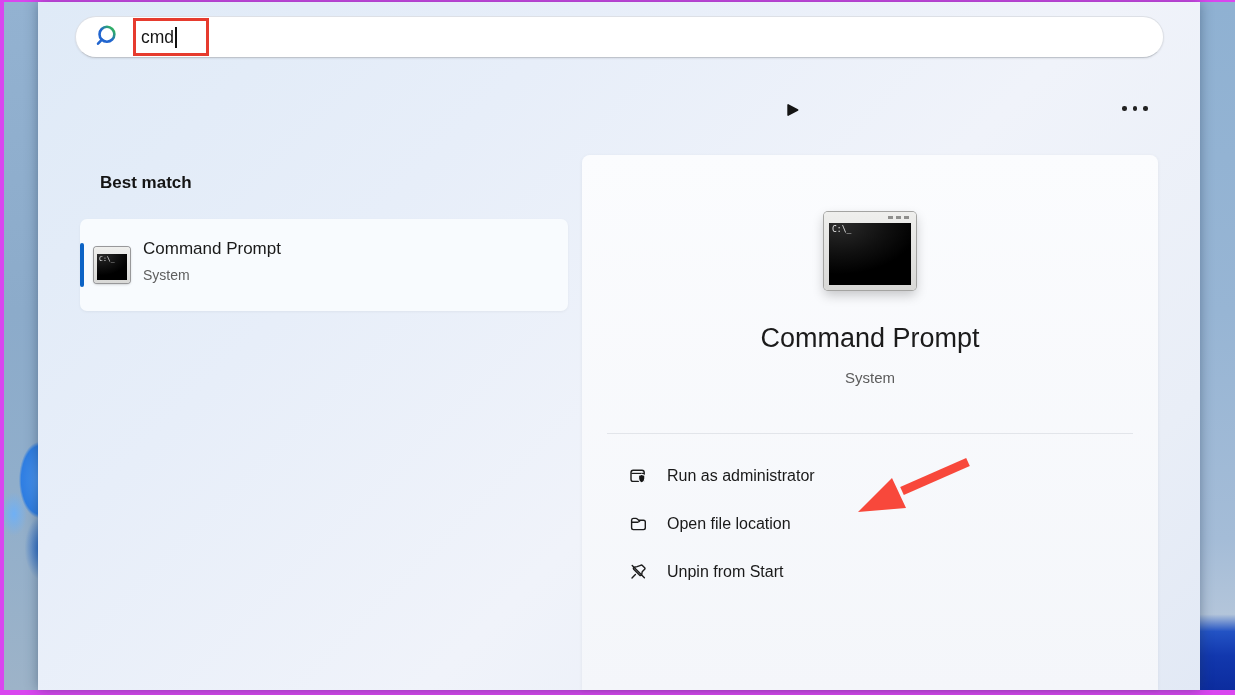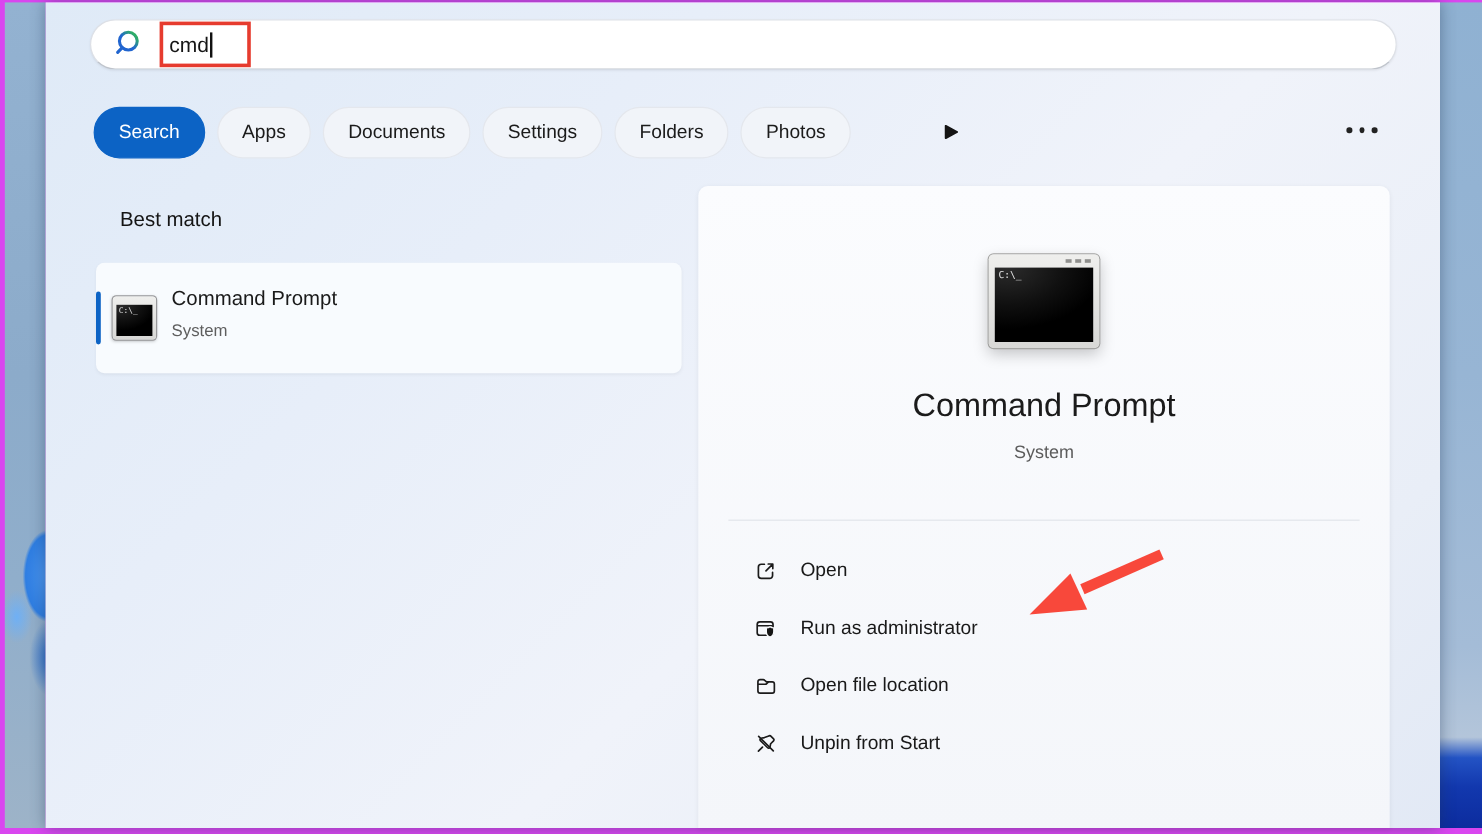--- a/index.html
+++ b/index.html
@@ -36,21 +36,21 @@
   .tabs{position:absolute;left:78px;top:89px;display:flex;gap:10px;align-items:center;}
   .pill{height:43px;padding:0 20px;border-radius:21.5px;font-size:16px;display:flex;align-items:center;
     background:#f1f4f9;border:1px solid #e4e7ed;color:#1b1b1b;cursor:pointer;
     font-family:"Liberation Sans",sans-serif;}
   .pill.active{background:#0c63c5;border-color:#0c63c5;color:#fff;}
   .more-filters{position:absolute;left:785px;top:102px;width:16px;height:16px;cursor:pointer;}
   .more-options{position:absolute;left:1122px;top:106px;display:flex;gap:6px;cursor:pointer;}
   .more-options i{width:4.5px;height:4.5px;border-radius:50%;background:#222;}
 
   
-  .section-title{position:absolute;left:100px;top:173px;font-size:17px;font-weight:400;color:#141414;}
+  .section-title{position:absolute;left:100px;top:173px;font-size:17px;font-weight:700;color:#141414;}
   .result-card{position:absolute;left:80px;top:219px;width:488px;height:92px;border-radius:7px;
     background:#f8fbfe;box-shadow:0 1px 3px rgba(0,0,0,.05);cursor:pointer;}
   .accent{position:absolute;left:0;top:24px;width:4px;height:44px;border-radius:2px;background:#0c63c5;}
   .r-title{position:absolute;left:63px;top:20px;font-size:17px;color:#1a1a1a;}
   .r-sub{position:absolute;left:63px;top:48px;font-size:14px;color:#5e5e5e;}
 
   
   .cmdicon{position:absolute;}
   .cmdicon .fr{position:absolute;inset:0;border-radius:3px;
     background:linear-gradient(#efefed,#d8d8d6);box-shadow:0 0 0 1px #98989a,0 1px 3px rgba(0,0,0,.3);}
@@ -98,28 +98,20 @@
     </linearGradient>
       </defs>
     <circle cx="11.5" cy="10" r="6.6" fill="none" stroke="url(#sg)" stroke-width="2.3"></circle>
     <line x1="7" y1="14.8" x2="3.6" y2="18.4" stroke="#2165cf" stroke-width="2.3" stroke-linecap="round"></line>
   </svg>
   <div class="redbox">
     <span class="query">cmd</span>
       <span class="caret"></span>
   </div>
 
-  <div class="tabs">
-    <button class="pill active">Search</button>
-    <button class="pill">Apps</button>
-    <button class="pill">Documents</button>
-    <button class="pill">Settings</button>
-    <button class="pill">Folders</button>
-    <button class="pill">Photos</button>
-  </div>
   <svg class="more-filters" viewBox="0 0 16 16">
     <path d="M3.5 2.2 L13 7.3 a0.8 0.8 0 0 1 0 1.4 L3.5 13.8 a0.8 0.8 0 0 1 -1.2-.7 V2.9 a0.8 0.8 0 0 1 1.2-.7 Z" fill="#141414"></path>
   </svg>
   <div class="more-options">
       <i></i>
       <i></i>
       <i></i>
     </div>
 
   <div class="section-title">Best match</div>
@@ -148,27 +140,20 @@
           <div class="ct">C:\_</div>
         </div>
     </div>
     <div class="p-title">Command Prompt</div>
     <div class="p-sub">System</div>
     <div class="divider"></div>
 
     <ul class="actions">
       <li class="action">
         <svg class="ic" viewBox="0 0 20 20">
-          <path d="M9 4.2 H6.4 A2.4 2.4 0 0 0 4 6.6 v7 A2.4 2.4 0 0 0 6.4 16 h7 a2.4 2.4 0 0 0 2.4-2.4 V11" fill="none" stroke="#1b1b1b" stroke-width="1.4" stroke-linecap="round"></path>
-          <path d="M12.2 4 h3.8 v3.8 M15.7 4.3 L10.3 9.7" fill="none" stroke="#1b1b1b" stroke-width="1.4" stroke-linecap="round" stroke-linejoin="round"></path>
-        </svg>
-        <span class="lb">Open</span>
-      </li>
-      <li class="action">
-        <svg class="ic" viewBox="0 0 20 20">
           <rect x="3" y="4.2" width="13.2" height="11.2" rx="2.2" fill="none" stroke="#1b1b1b" stroke-width="1.4"></rect>
           <line x1="3.4" y1="7.4" x2="16" y2="7.4" stroke="#1b1b1b" stroke-width="1.2"></line>
           <path d="M13.7 8.3 c1 .75 2.05 .95 3.1 1 l0 3.1 c0 2.6-1.8 4-3.1 4.5 c-1.3-.5-3.1-1.9-3.1-4.5 l0-3.1 c1.05-.05 2.1-.25 3.1-1 z" fill="#151515" stroke="#f7f9fc" stroke-width="1.1"></path>
         </svg>
         <span class="lb">Run as administrator</span>
       </li>
       <li class="action">
         <svg class="ic" viewBox="0 0 20 20">
           <path d="M3.6 6.1 a1.9 1.9 0 0 1 1.9-1.7 h2.5 c.5 0 .95 .2 1.3 .55 L10.7 6.2 h4.8 a1.8 1.8 0 0 1 1.8 1.8 v5.8 a1.8 1.8 0 0 1 -1.8 1.8 H5.4 a1.8 1.8 0 0 1 -1.8 -1.8 z" fill="none" stroke="#1b1b1b" stroke-width="1.4" stroke-linejoin="round"></path>
           <path d="M3.7 8.2 h6 a1.6 1.6 0 0 0 1.2-.55 L12.4 6.2" fill="none" stroke="#1b1b1b" stroke-width="1.4" stroke-linejoin="round"></path>

